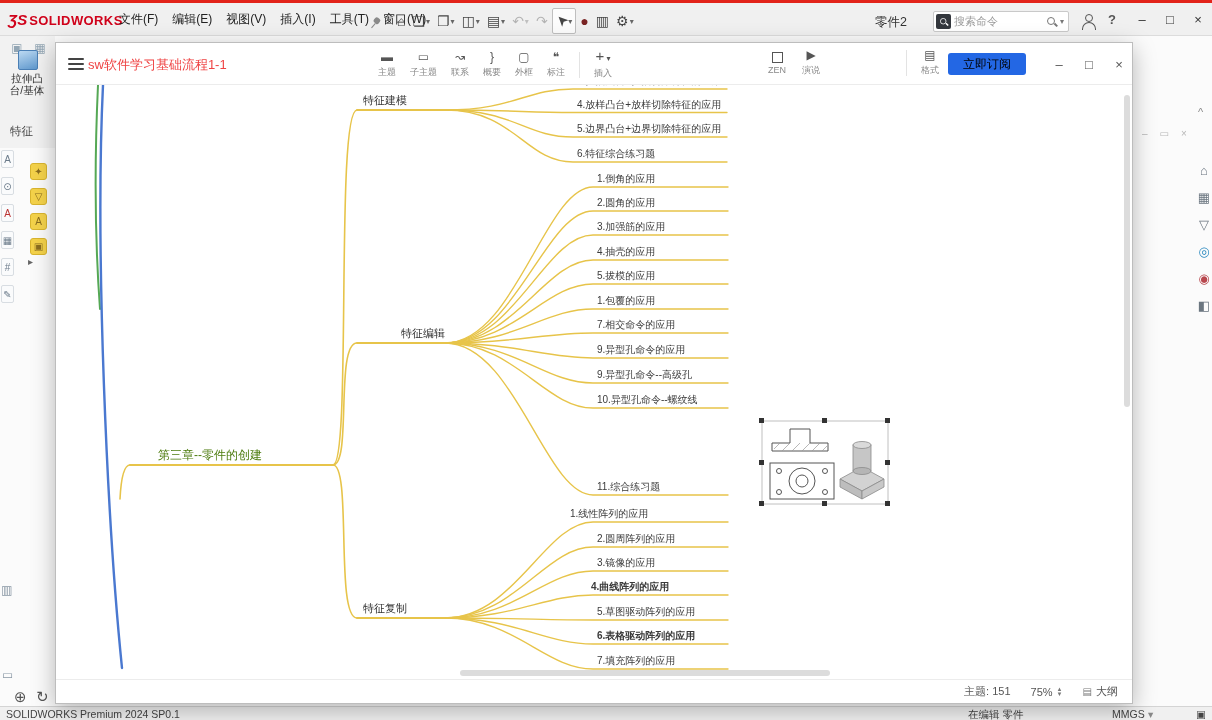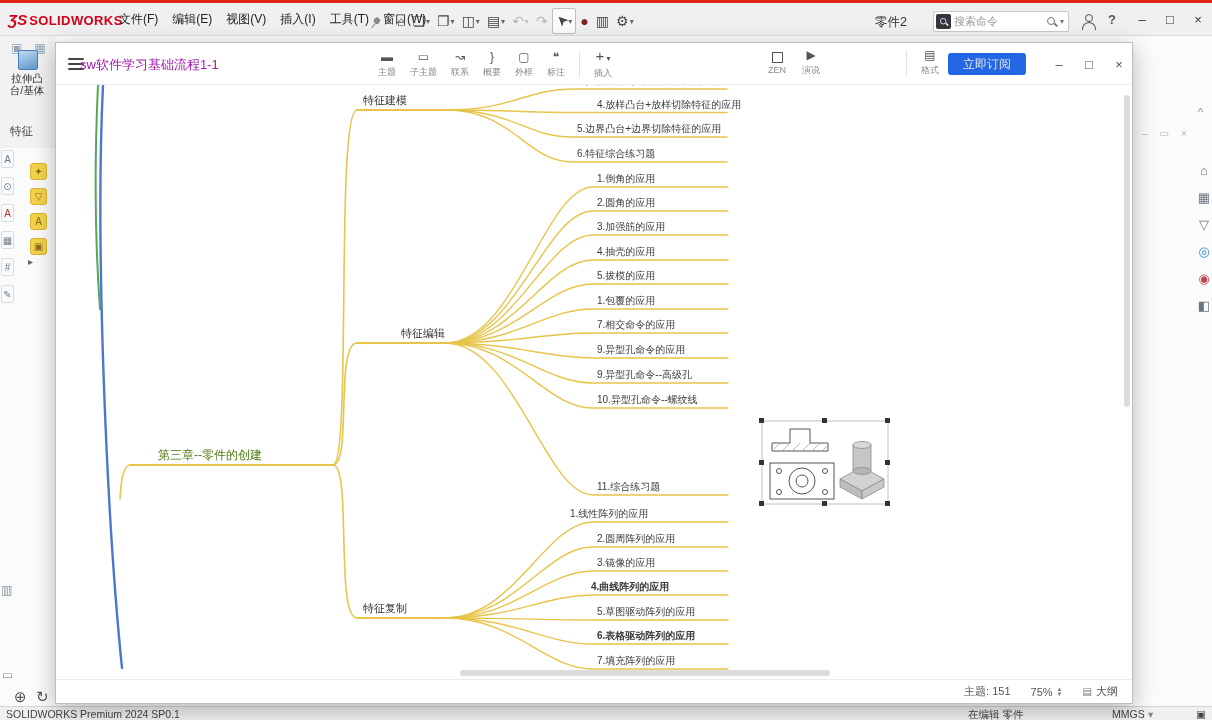--- a/index.html
+++ b/index.html
@@ -62,30 +62,30 @@
 
   
   .sw-statusbar{position:absolute;left:0;top:706px;width:1212px;height:14px;background:#f0f0f0;border-top:1px solid #d4d4d4;font-size:10.5px;color:#444;}
   .sw-statusbar span{position:absolute;top:1px;white-space:nowrap;}
 
   
   .mm-window{position:absolute;left:55px;top:42px;width:1078px;height:662px;background:#fff;border:1px solid #bdbdbd;box-shadow:0 6px 22px rgba(0,0,0,.28);}
   .mm-titlebar{position:absolute;left:0;top:0;width:1076px;height:42px;background:#fff;border-bottom:1px solid #ececec;}
   .burger{position:absolute;left:12px;top:15px;width:16px;height:12px;}
   .burger i{display:block;height:2px;background:#444;margin-bottom:3px;border-radius:1px;}
-  .mm-title{position:absolute;left:24px;top:13px;font-size:13px;color:#a21caf;}
+  .mm-title{position:absolute;left:32px;top:13px;font-size:13px;color:#ef4444;}
   .mm-toolbar{position:absolute;left:322px;top:6px;display:flex;align-items:center;gap:14px;}
   .mm-tool{display:flex;flex-direction:column;align-items:center;gap:2px;color:#555;}
   .mm-tool .g{font-size:12px;line-height:13px;}
   .mm-tool .lbl{font-size:9px;color:#888;white-space:nowrap;}
   .mm-div{width:1px;height:26px;background:#e3e3e3;}
   .mm-right1{position:absolute;left:712px;top:6px;display:flex;align-items:center;gap:16px;}
   .mm-right2{position:absolute;left:850px;top:6px;display:flex;align-items:center;gap:14px;}
   .zenico{width:11px;height:11px;border:1.5px solid #555;display:inline-block;}
-  .subscribe{position:absolute;left:892px;top:10px;width:78px;height:22px;background:#2367e4;color:#e5e5e5;font-size:12px;border:none;border-radius:3px;display:flex;align-items:center;justify-content:center;}
+  .subscribe{position:absolute;left:892px;top:10px;width:78px;height:22px;background:#2367e4;color:#000000;font-size:12px;border:none;border-radius:3px;display:flex;align-items:center;justify-content:center;}
   .mm-winbtns{position:absolute;left:988px;top:9px;display:flex;}
   .mm-winbtns span{width:30px;height:24px;display:flex;align-items:center;justify-content:center;font-size:13px;color:#555;}
   .mm-canvas{position:absolute;left:0;top:42px;width:1076px;height:594px;background:#fff;overflow:hidden;}
   .mm-leaf-label{position:absolute;font-size:10px;color:#3a3a3a;white-space:nowrap;}
   .mm-branch-label{position:absolute;font-size:11px;color:#333;white-space:nowrap;}
   .mm-root-label{position:absolute;font-size:12px;color:#4d7c0f;white-space:nowrap;}
   .hscroll{position:absolute;left:404px;top:585px;width:370px;height:6px;background:#dcdcdc;border-radius:3px;}
   .vscroll{position:absolute;left:1068px;top:10px;width:6px;height:312px;background:#dcdcdc;border-radius:3px;}
   .mm-statusbar{position:absolute;left:0;top:636px;width:1076px;height:24px;border-top:1px solid #ececec;display:flex;align-items:center;justify-content:flex-end;gap:20px;padding-right:14px;font-size:11px;color:#555;}
   .zoomgrp{display:flex;align-items:center;gap:4px;}
@@ -356,21 +356,21 @@
             <rect x="759" y="500" width="5" height="5"></rect>
               <rect x="822" y="500" width="5" height="5"></rect>
               <rect x="885" y="500" width="5" height="5"></rect>
           </g>
         </g>
       </svg>
       <div class="hscroll"></div>
       <div class="vscroll"></div>
     <div class="mm-branch-label" style="left: 307px; top: 8px;">特征建模</div>
         <div class="mm-leaf-label" style="left: 521px; top: -11px;">3.扫描凸台+扫描切除特征的应用</div>
-        <div class="mm-leaf-label" style="left: 521px; top: 12.5px; margin-left: 20px;">4.放样凸台+放样切除特征的应用</div>
+        <div class="mm-leaf-label" style="left: 521px; top: 12.5px;">4.放样凸台+放样切除特征的应用</div>
         <div class="mm-leaf-label" style="left: 521px; top: 37px;">5.边界凸台+边界切除特征的应用</div>
         <div class="mm-leaf-label" style="left: 521px; top: 62px;">6.特征综合练习题</div>
         <div class="mm-branch-label" style="left: 307px; top: 241px; margin-left: 38px;">特征编辑</div>
         <div class="mm-leaf-label" style="left: 541px; top: 87px;">1.倒角的应用</div>
         <div class="mm-leaf-label" style="left: 541px; top: 111px;">2.圆角的应用</div>
         <div class="mm-leaf-label" style="left: 541px; top: 135px;">3.加强筋的应用</div>
         <div class="mm-leaf-label" style="left: 541px; top: 160px;">4.抽壳的应用</div>
         <div class="mm-leaf-label" style="left: 541px; top: 184px;">5.拔模的应用</div>
         <div class="mm-leaf-label" style="left: 541px; top: 209px;">1.包覆的应用</div>
         <div class="mm-leaf-label" style="left: 541px; top: 233px;">7.相交命令的应用</div>

